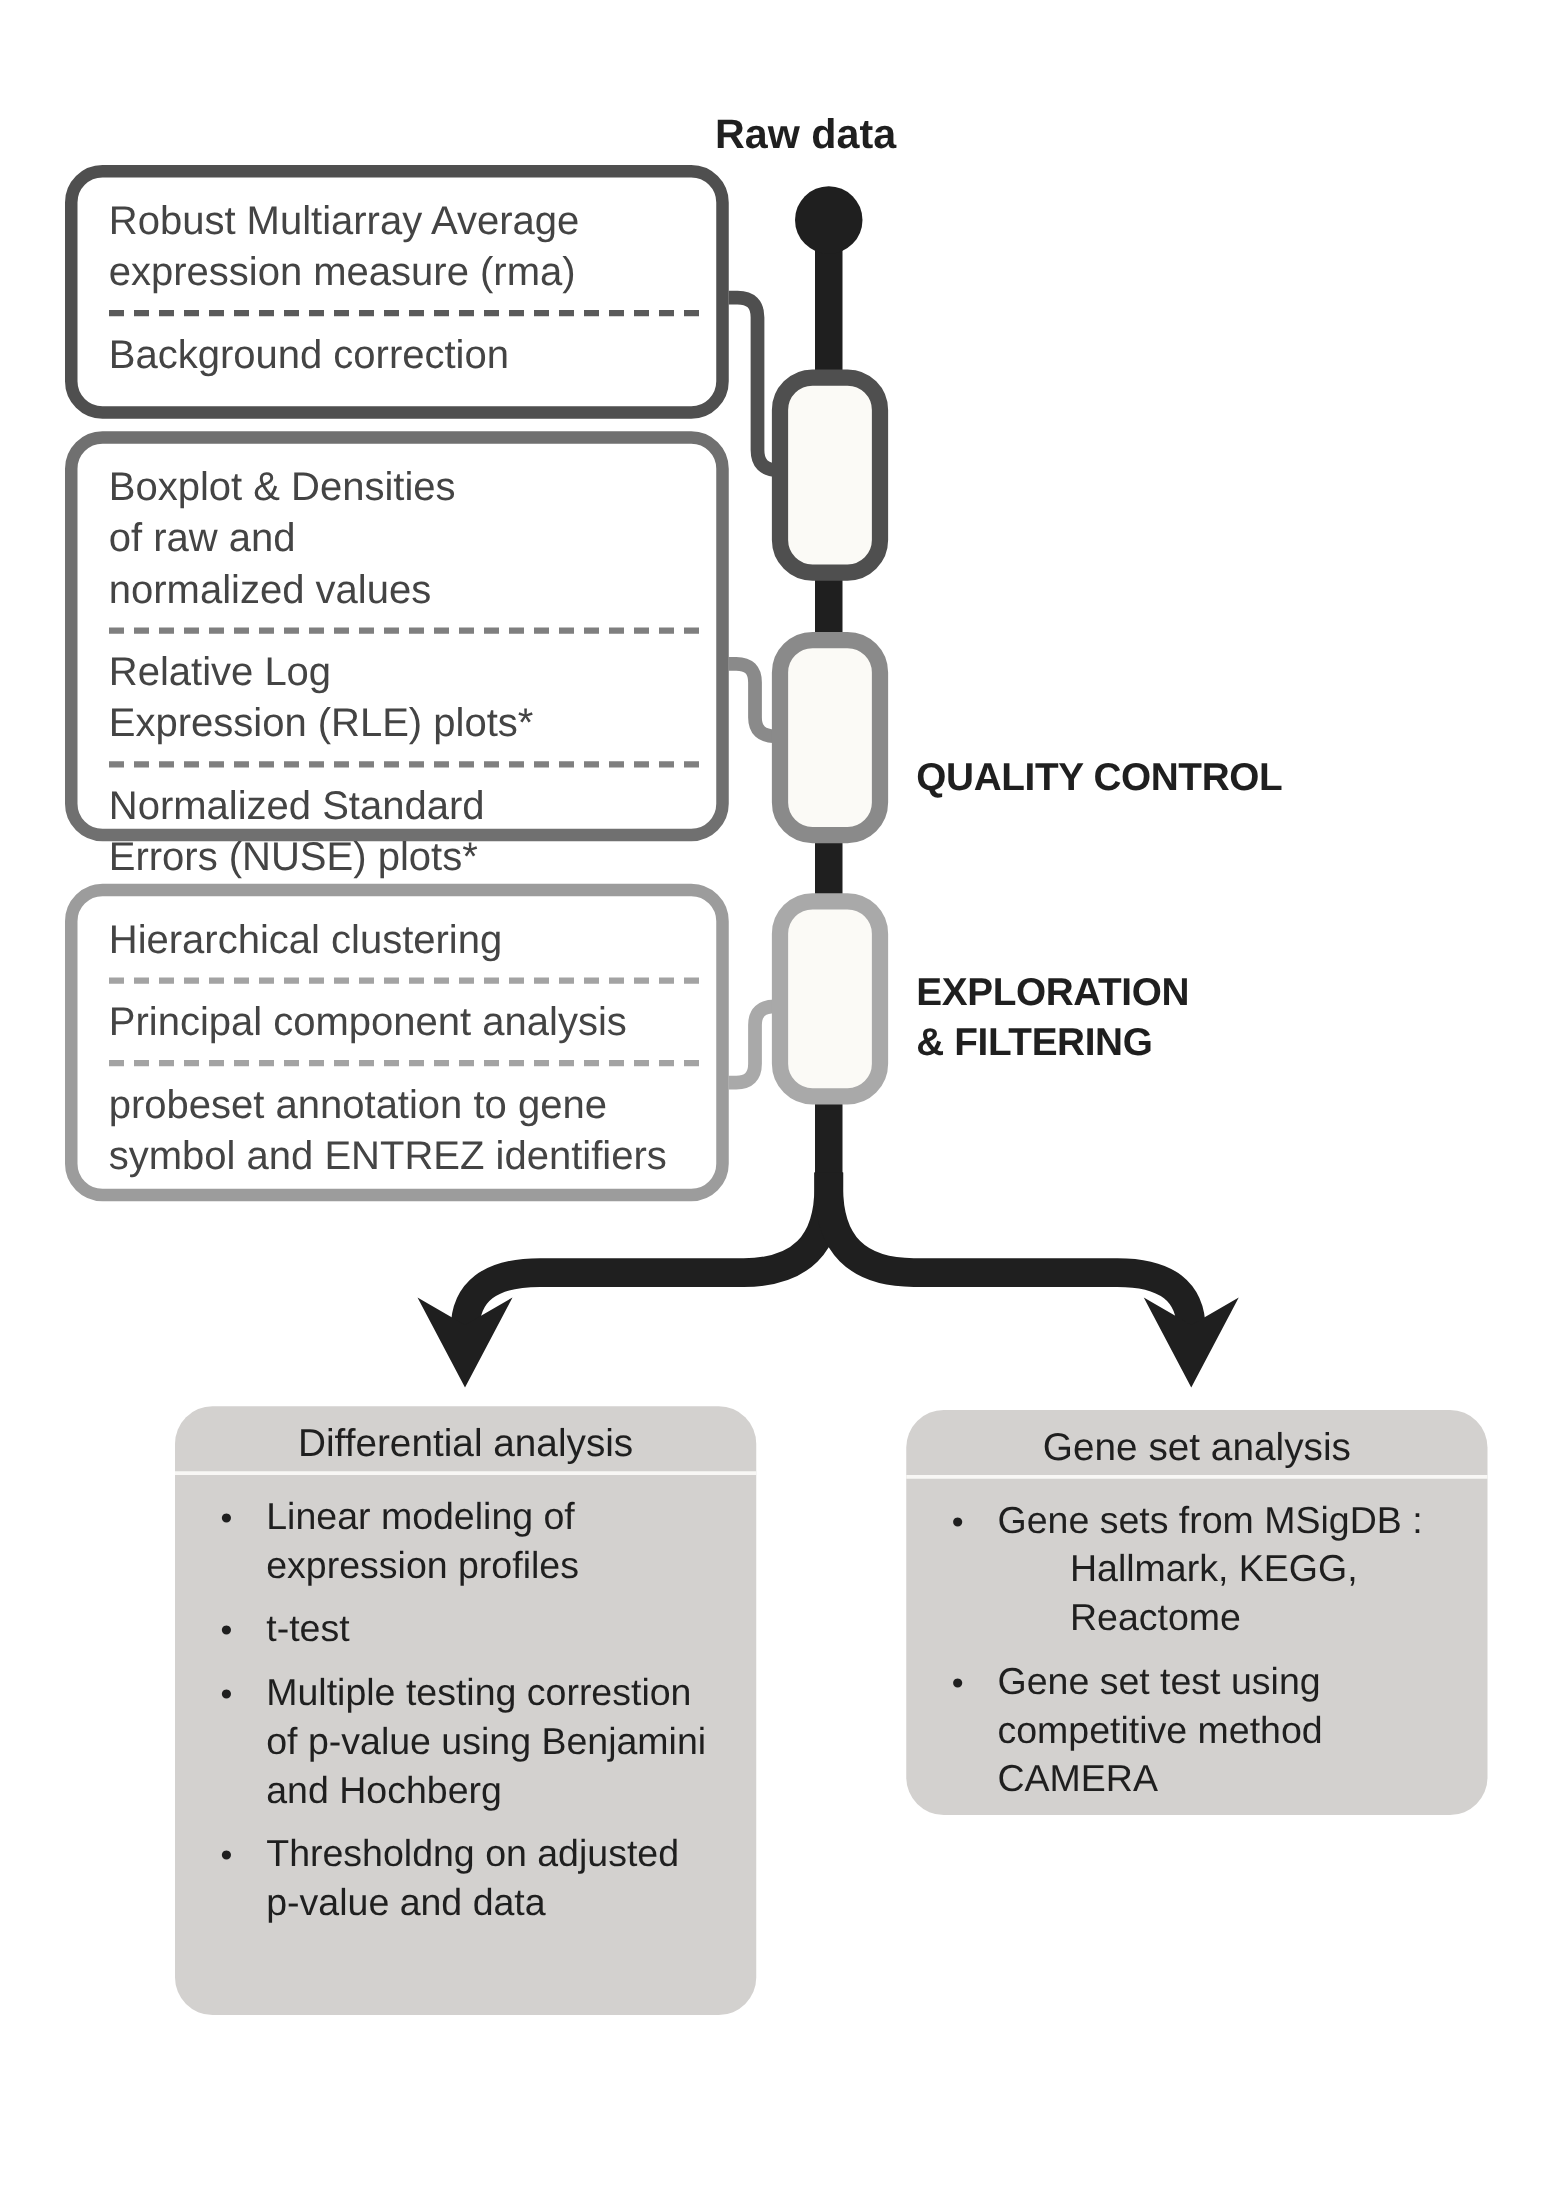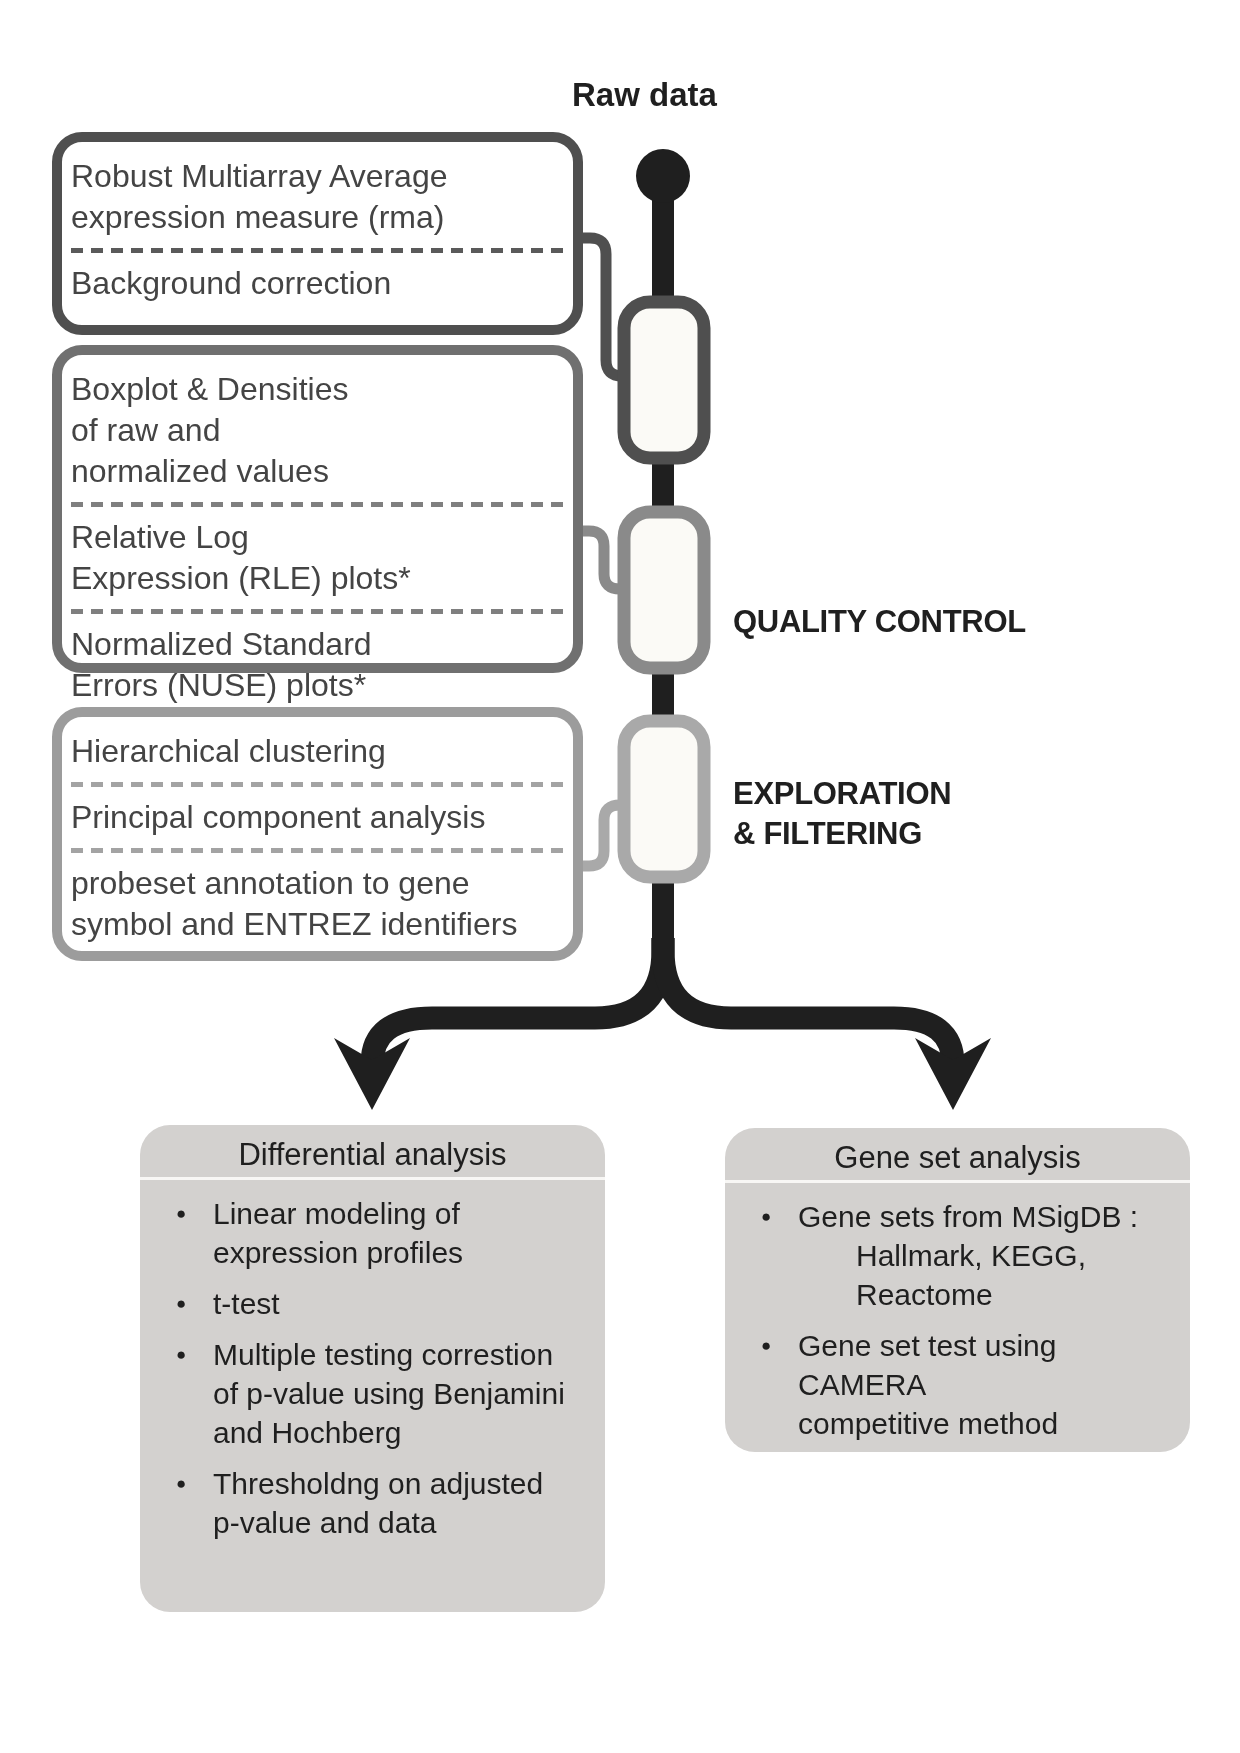--- a/index.html
+++ b/index.html
@@ -18,38 +18,38 @@
     width:1240px;height:1753px;position:relative;overflow:hidden;
     font-family:"Liberation Sans", sans-serif;
   }
   #stage{position:absolute;inset:0;}
   svg.layer{position:absolute;left:0;top:0;}
 
   
   .wf-box{
     position:absolute;left:52px;width:531px;box-sizing:border-box;
     border-radius:30px;background:#ffffff;
-    padding:4px 10px 4px 9px;
+    padding:4px 10px 4px 25px;
   }
   .wf-box.b1{border:10px solid var(--b1);--dash:#5a5a5a;}
   .wf-box.b2{border:10px solid var(--b2);--dash:#7f7f7f;}
   .wf-box.b3{border:10px solid var(--b3);--dash:#a3a3a3;}
   .wf-section{
     white-space:pre-line;
     font-size:32px;line-height:41px;color:var(--graytext);
     padding:10px 0;
   }
   .dash-sep{
     height:5px;
     background:repeating-linear-gradient(90deg,var(--dash) 0 12px,transparent 12px 20px);
   }
 
   
   .raw-label{
-    position:absolute;left:572px;top:76px;
+    position:absolute;left:572px;top:88px;
     font-size:33px;font-weight:bold;color:var(--ink);
   }
   .stage-label{
     position:absolute;left:733px;
     font-size:31px;font-weight:bold;color:var(--ink);
     letter-spacing:-0.3px;white-space:pre-line;line-height:40px;
   }
   #lbl-norm{top:382px;}
   #lbl-qc{top:602px;}
   #lbl-exp{top:774px;}
@@ -177,20 +177,20 @@
           <div class="bullet-lines">
             <div class="bullet-line">Gene sets from MSigDB :</div>
             <div class="bullet-line ind1">Hallmark, KEGG,</div>
             <div class="bullet-line ind1">Reactome</div>
           </div>
         </div>
         <div class="bullet-item">
           <span class="bullet-dot">●</span>
           <div class="bullet-lines">
             <div class="bullet-line">Gene set test using</div>
+            <div class="bullet-line">competitive method</div>
             <div class="bullet-line">CAMERA</div>
-            <div class="bullet-line">competitive method</div>
           </div>
         </div>
       </div>
   </div>
 
 </div>
 
 </body></html>

